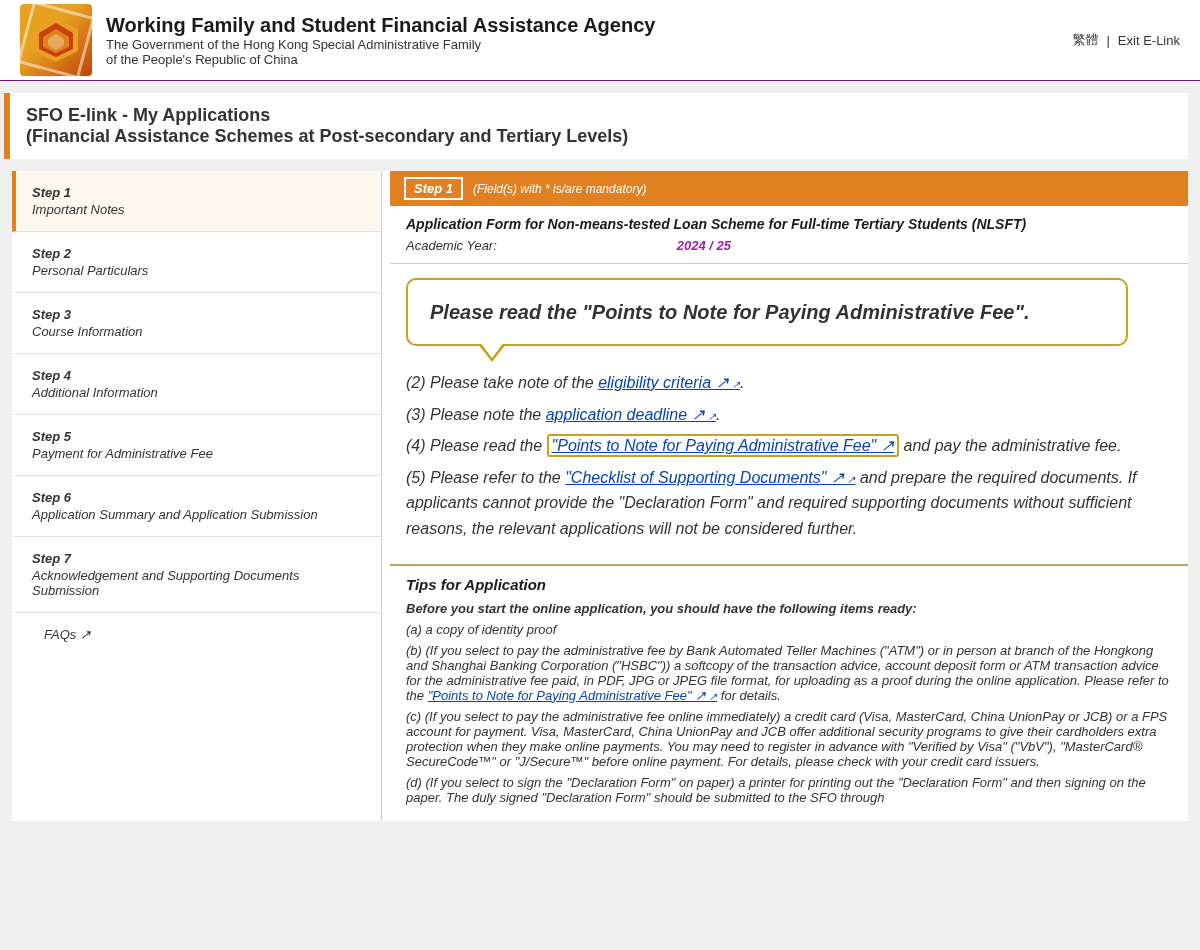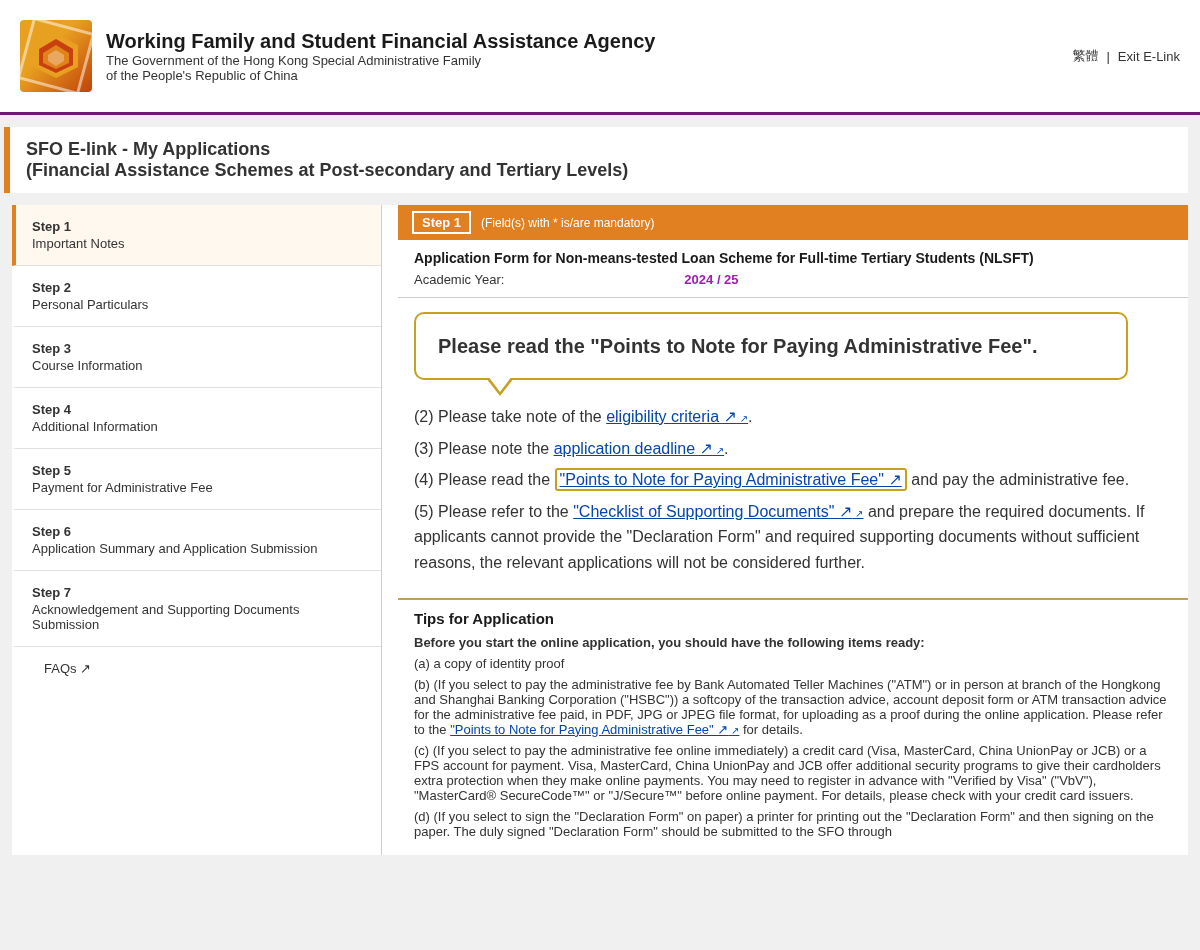--- a/index.html
+++ b/index.html
@@ -4,22 +4,22 @@
   <style>
     * { box-sizing: border-box; margin: 0; padding: 0; }
     body { font-family: Arial, sans-serif; font-size: 13px; color: #333; background: #f0f0f0; }
 
     
     #header {
       background: #fff;
       display: flex;
       align-items: center;
       justify-content: space-between;
-      padding: 20px 20px;
-      border-bottom: 3px solid #701a75;
+      padding: 4px 20px;
+      border-bottom: 1px solid #701a75;
     }
     #header-left { display: flex; align-items: center; gap: 14px; }
     #logo {
       width: 72px; height: 72px;
       background: linear-gradient(135deg, #e8a020 40%, #c0420a 100%);
       display: flex; align-items: center; justify-content: center;
       font-size: 28px; color: #fff; border-radius: 4px;
       position: relative; overflow: hidden;
     }
     #logo::before {
@@ -37,22 +37,23 @@
       background: #fff;
       border-left: 6px solid #e08020;
       margin: 12px 12px 0 4px;
       padding: 12px 16px;
     }
 
     
     #main-layout {
       display: flex;
       margin: 12px;
-      gap: 16px;
-      background: #fff;
+      gap: 8px;
+      background: #fff;
+      font-style: italic;
     }
 
     
     #sidebar {
       width: 370px;
       min-width: 370px;
       background: #fff;
       border-right: 1px solid #ccc;
     }
     .sidebar-step {

